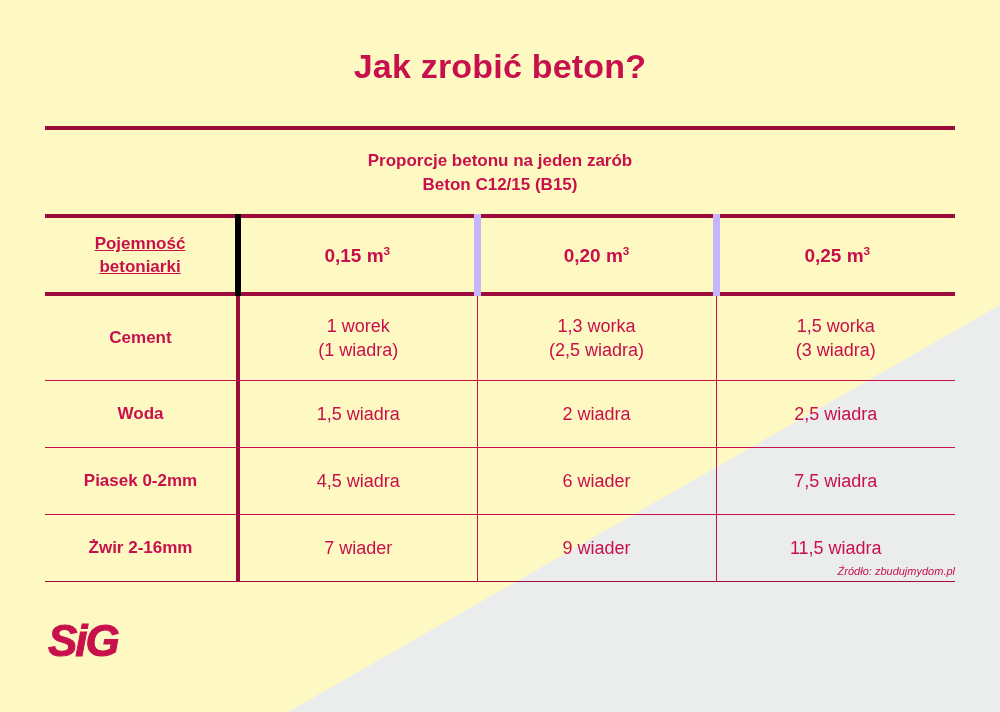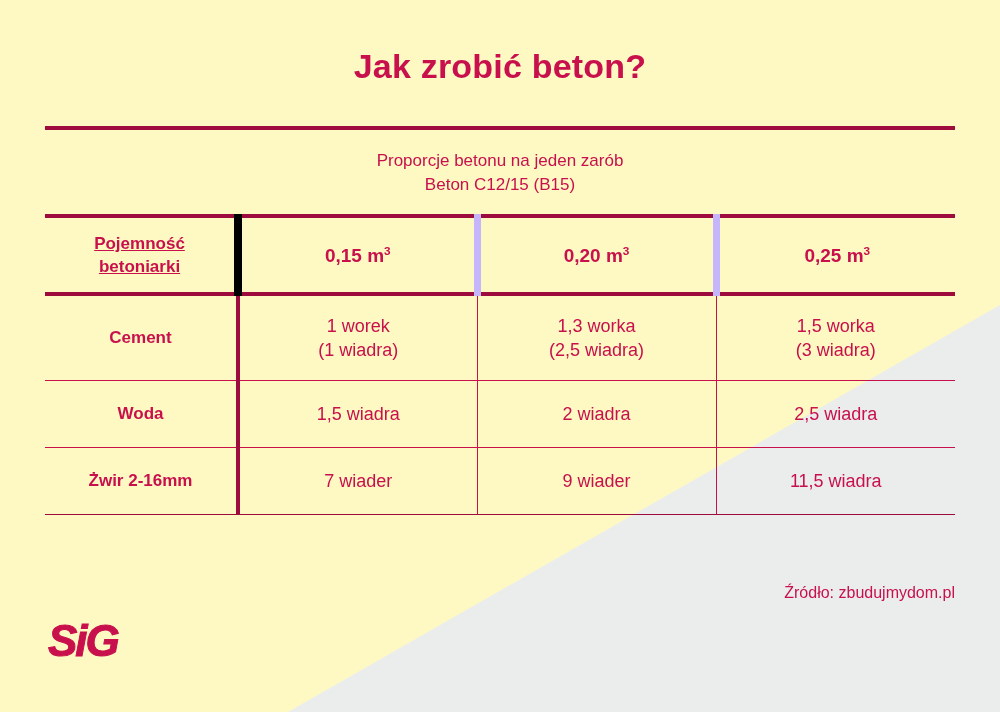--- a/index.html
+++ b/index.html
@@ -58,21 +58,21 @@
     background: #9e0b3d;
   }
 
   .subtitle {
     position: absolute;
     left: 0;
     top: 149px;
     width: 1000px;
     text-align: center;
     font-size: 17px;
-    font-weight: normal;
+    font-weight: bold;
     color: #c8104c;
     line-height: 24px;
   }
 
   
   .table-wrap {
     position: absolute;
     left: 45px;
     top: 214px;
     width: 910px;
@@ -96,21 +96,21 @@
   
   tr.head td {
     border-top: 4px solid #9e0b3d;
     border-bottom: 4px solid #9e0b3d;
     height: 74px;
     font-weight: bold;
     font-size: 19px;
     line-height: 23px;
   }
   tr.head td.label { font-size: 17px; text-decoration: underline; }
-  tr.head td.sep-major { border-left: 8px solid #000000; }
+  tr.head td.sep-major { border-left: 6px solid #000000; }
   tr.head td.sep-minor { border-left: 7px solid #c4b5fd; }
 
   
   tr.body td {
     border-bottom: 1px solid #c8104c;
     font-size: 18px;
     line-height: 24px;
     font-weight: normal;
   }
   tr.body td.sep-major { border-left: 4px solid #9e0b3d; }
@@ -127,22 +127,23 @@
 
   sup.cube {
     font-size: 0.62em;
     vertical-align: super;
     line-height: 0;
   }
 
   .source {
     position: absolute;
     right: 45px;
-    top: 584px;
-    font-size: 16px;
+    top: 565px;
+    font-size: 11px;
+    font-style: italic;
     color: #c8104c;
   }
 
   .logo {
     position: absolute;
     left: 48px;
     top: 618px;
     width: 110px;
     height: 46px;
   }
@@ -218,20 +219,26 @@
             </td>
           </tr>
 
           <tr class="body r-woda">
             <td class="label">Woda</td>
             <td class="sep-major">1,5 wiadra</td>
             <td class="sep-minor">2 wiadra</td>
             <td class="sep-minor">2,5 wiadra</td>
           </tr>
 
+          <tr class="body r-piasek">
+            <td class="label">Piasek 0-2mm</td>
+            <td class="sep-major">4,5 wiadra</td>
+            <td class="sep-minor">6 wiader</td>
+            <td class="sep-minor">7,5 wiadra</td>
+          </tr>
 
           <tr class="body r-zwir">
             <td class="label">Żwir 2-16mm</td>
             <td class="sep-major">7 wiader</td>
             <td class="sep-minor">9 wiader</td>
             <td class="sep-minor">11,5 wiadra</td>
           </tr>
         </tbody>
       </table>
     </div>

